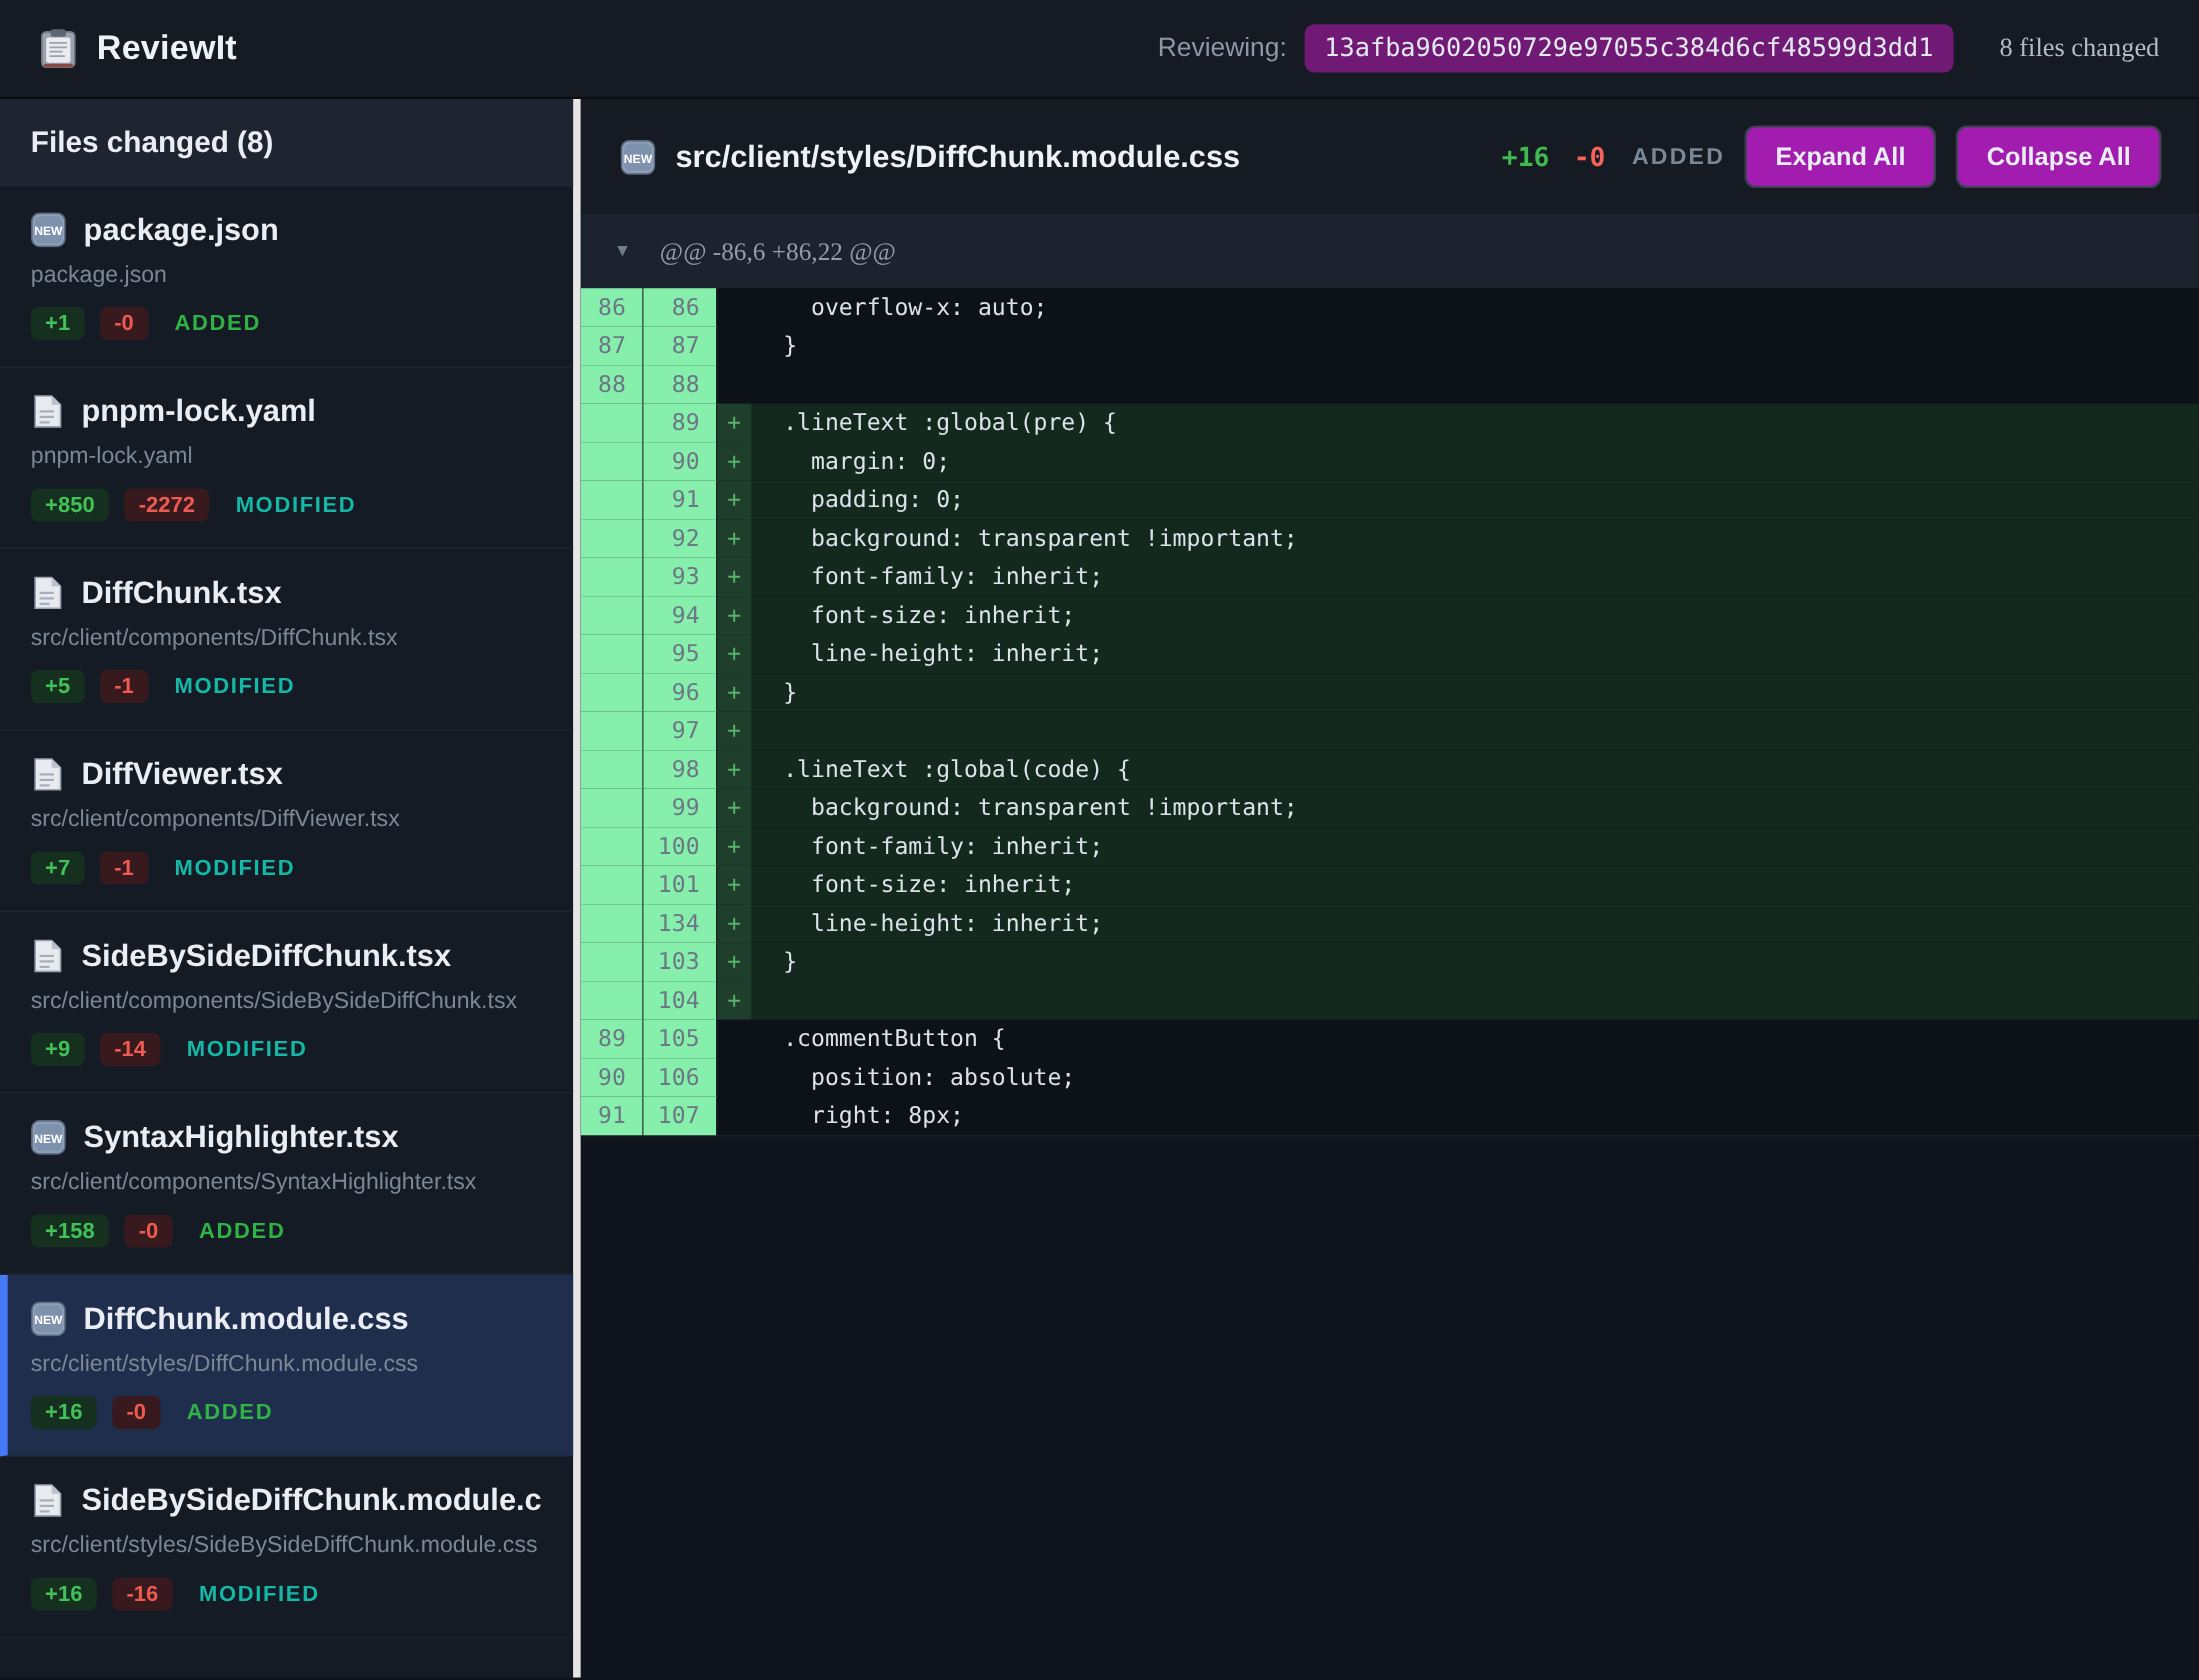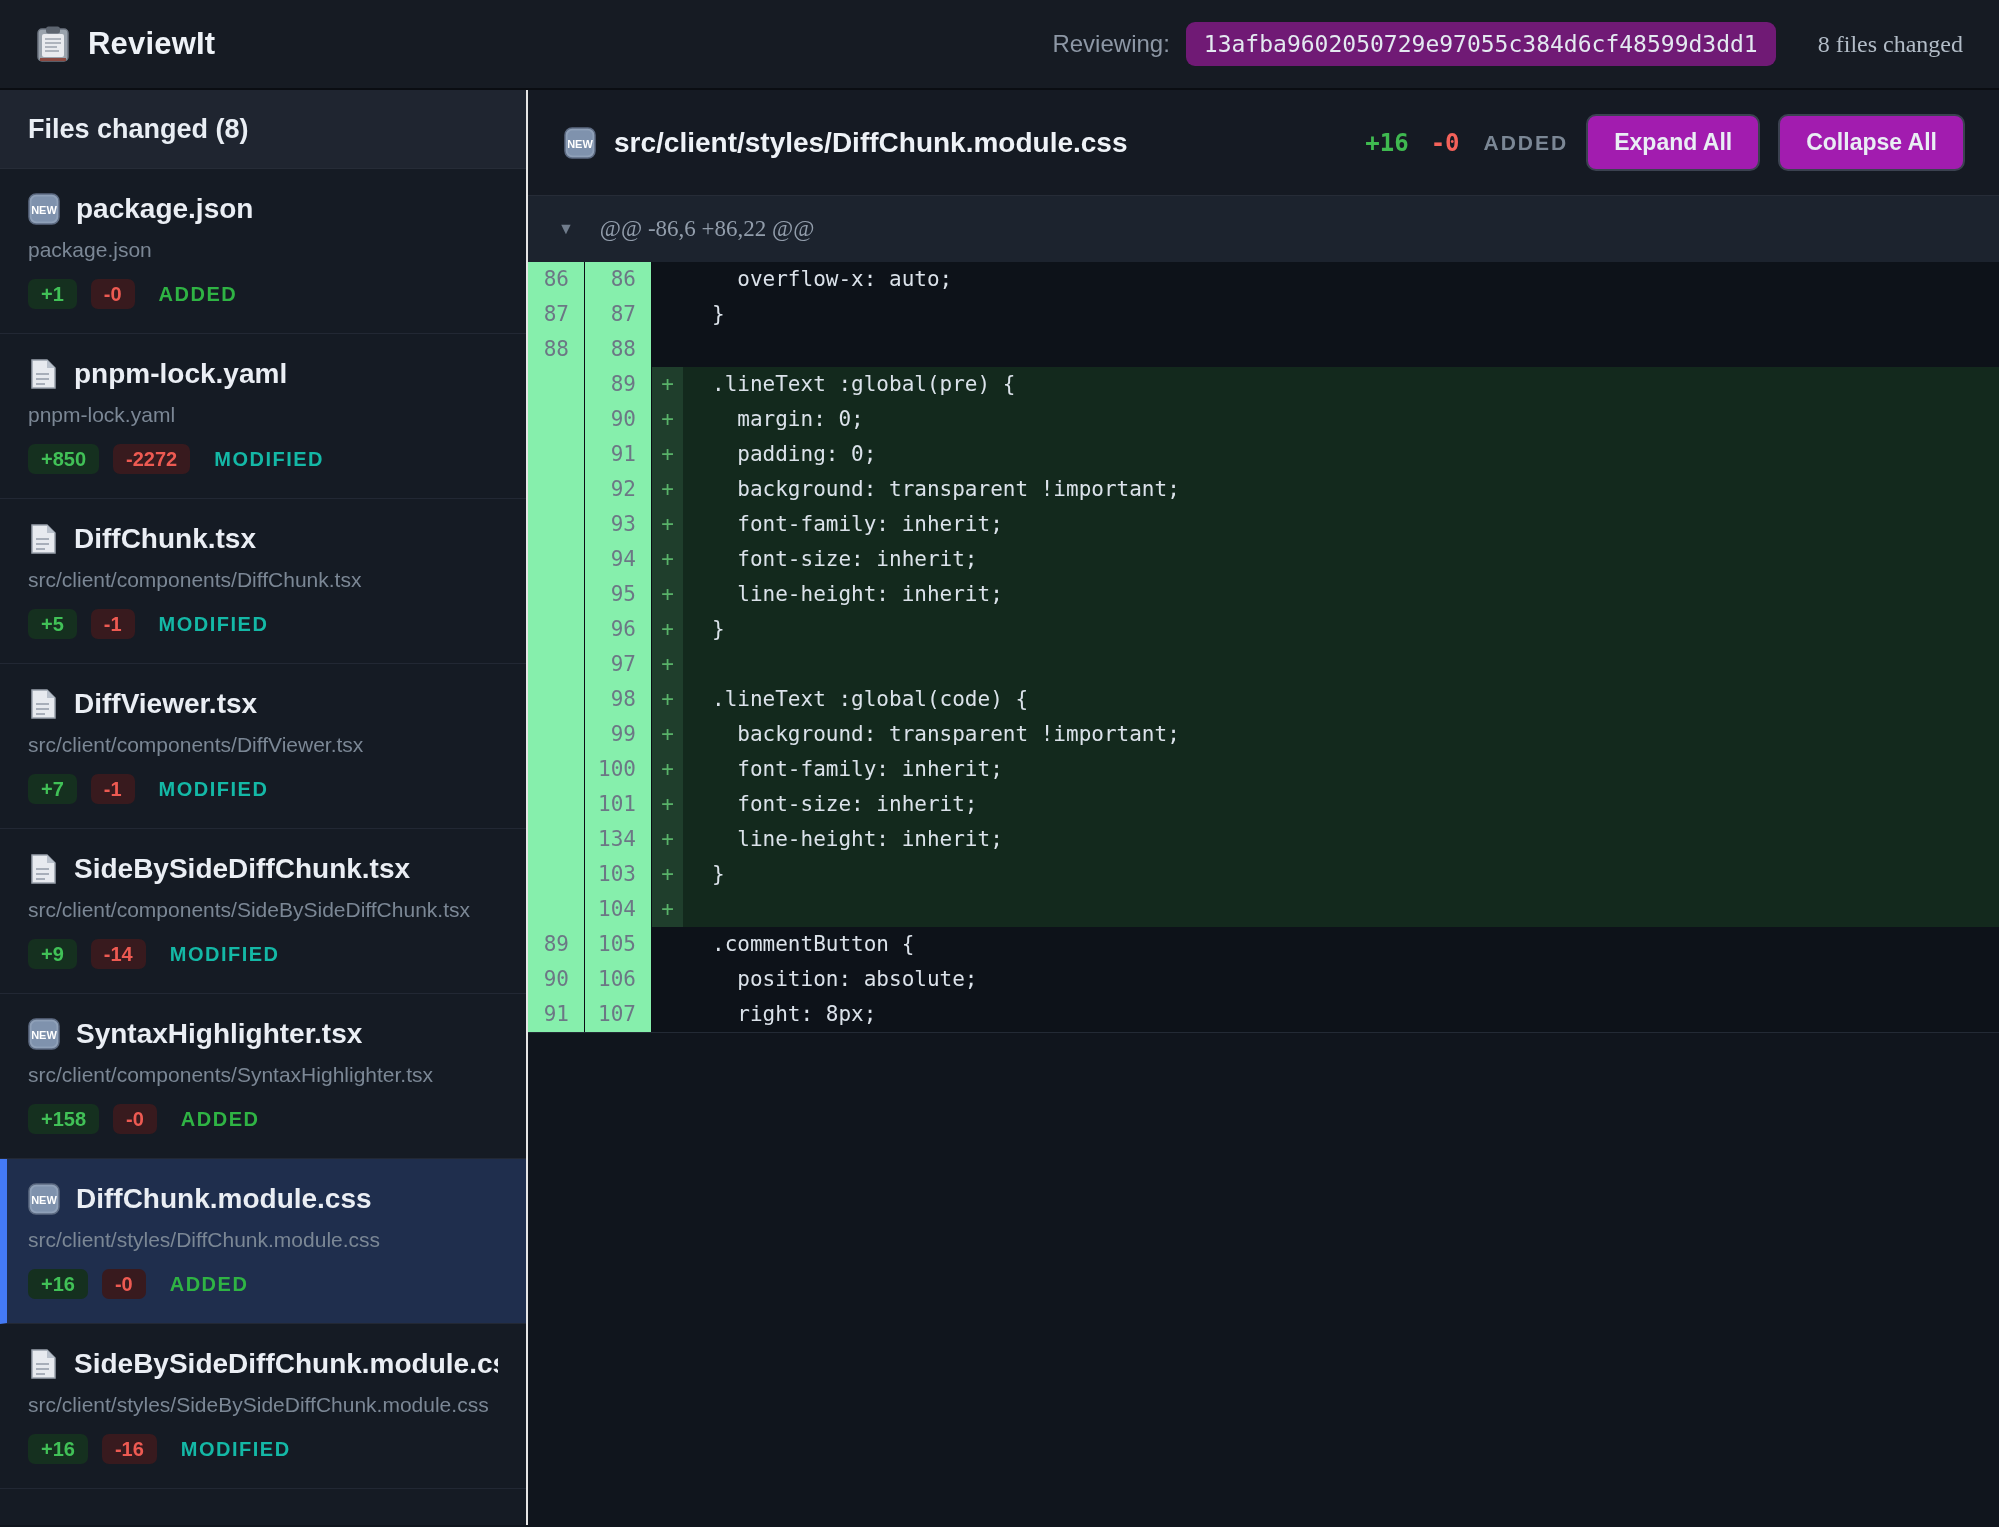--- a/index.html
+++ b/index.html
@@ -26,21 +26,21 @@
     margin: 0 16px; background: #701a75; border-radius: 9px;
     padding: 9px 18px; font-size: 23px; color: #e3e9f0;
     font-family: "DejaVu Sans Mono", monospace;
   }
   .files-count { font-size: 24px; color: #b2bcc7; margin-left: 26px; font-family: Liberation Serif, serif; }
 
   
   .body-row { display: flex; height: 1435px; }
   .sidebar {
     width: 528px; min-width: 528px; background: #151b24;
-    border-right: 2px solid #e5e5e5; display: flex; flex-direction: column;
+    border-right: 7px solid #e5e5e5; display: flex; flex-direction: column;
   }
   .sidebar-header {
     height: 79px; background: #1f2530; border-bottom: 1px solid #262c37;
     display: flex; align-items: center; padding: 0 28px;
     font-size: 27px; font-weight: 700; color: #e9eef4;
   }
   .file-item {
     padding: 24px 28px; border-bottom: 1px solid #222834; cursor: pointer;
   }
   .file-item.selected {

